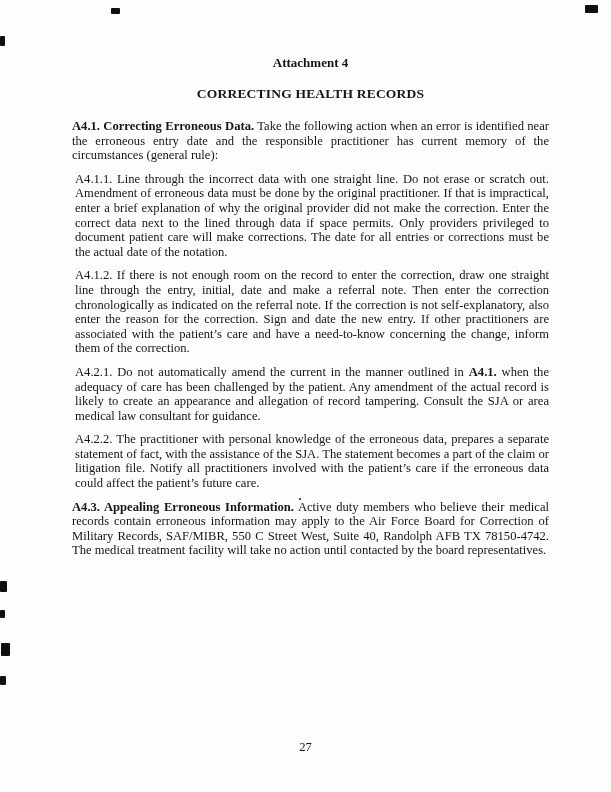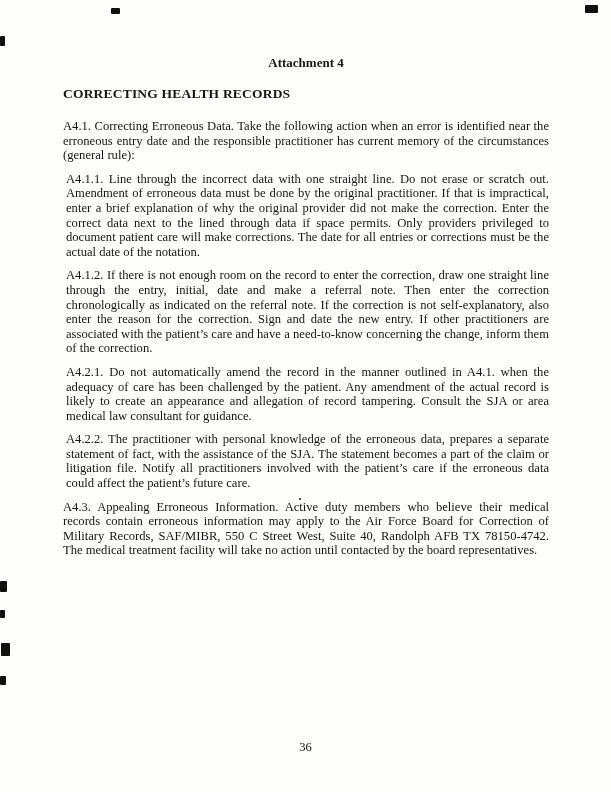--- a/index.html
+++ b/index.html
@@ -10,48 +10,48 @@
     width: 611px;
     height: 792px;
     position: relative;
     background: #fdfdfb;
     font-family: "Liberation Serif", serif;
     color: #161616;
     overflow: hidden;
   }
   .page-inner {
     position: absolute;
-    left: 63px;
+    left: 72px;
     right: 62px;
     top: 55px;
   }
   .attachment {
     text-align: center;
     font-weight: bold;
     font-size: 13px;
     margin: 0 0 15px 0;
   }
   .doc-title {
-    text-align: left;
+    text-align: center;
     font-weight: bold;
     font-size: 13.5px;
     letter-spacing: 0.2px;
     margin: 0 0 17px 0;
   }
   p.para {
     margin: 0 0 9px 0;
     text-align: justify;
     font-size: 12.6px;
     line-height: 14.6px;
   }
   p.sub {
     margin-left: 3px;
   }
   .b {
-    font-weight: normal;
+    font-weight: bold;
   }
   .page-number {
     position: absolute;
     top: 740px;
     left: 0;
     width: 100%;
     text-align: center;
     font-size: 12.6px;
   }
   .artifact {
@@ -88,23 +88,23 @@
 
     <div class="doc-title">CORRECTING HEALTH RECORDS</div>
 
     <p class="para"><span class="b">A4.1.  Correcting Erroneous Data.</span><span> Take the following action when an error is identified near the erroneous entry date and the responsible practitioner has current memory of the circumstances (general rule):</span></p>
 
     <p class="para sub"><span>A4.1.1.</span><span> Line through the incorrect data with one straight line.  Do not erase or scratch out.  Amendment of erroneous data must be done by the original practitioner.  If that is impractical, enter a brief explanation of why the original provider did not make the correction.  Enter the correct data next to the lined through data if space permits.  Only providers privileged to document patient care will make corrections.  The date for all entries or corrections must be the actual date of the notation.</span></p>
 
     <p class="para sub"><span>A4.1.2.</span><span> If there is not enough room on the record to enter the correction, draw one straight line through the entry, initial, date and make a referral note.  Then enter the correction chronologically as indicated on the referral note.  If the correction is not self-explanatory, also enter the reason for the correction.  Sign and date the new entry.  If other practitioners are associated with the patient’s care and have a need-to-know concerning the change, inform them of the correction.</span></p>
 
 
-    <p class="para sub"><span>A4.2.1.</span><span> Do not automatically amend the record in the manner outlined in </span><span class="b">A4.1.</span><span> when the adequacy of care has been challenged by the patient.  Any amendment of the actual record is likely to create an appearance and allegation of record tampering.  Consult the SJA or area medical law consultant for guidance.</span></p>
+    <p class="para sub"><span>A4.2.1.</span><span> Do not automatically amend the current in the manner outlined in </span><span class="b">A4.1.</span><span> when the adequacy of care has been challenged by the patient.  Any amendment of the actual record is likely to create an appearance and allegation of record tampering.  Consult the SJA or area medical law consultant for guidance.</span></p>
 
     <p class="para sub"><span>A4.2.2.</span><span> The practitioner with personal knowledge of the erroneous data, prepares a separate statement of fact, with the assistance of the SJA.  The statement becomes a part of the claim or litigation file.  Notify all practitioners involved with the patient’s care if the erroneous data could affect the patient’s future care.</span></p>
 
     <p class="para"><span class="b">A4.3.  Appealing Erroneous Information.</span><span> Active duty members who believe their medical records contain erroneous information may apply to the Air Force Board for Correction of Military Records, SAF/MIBR, 550 C Street West, Suite 40, Randolph AFB TX 78150-4742.  The medical treatment facility will take no action until contacted by the board representatives.</span></p>
 
   </div>
 
-  <div class="page-number">36</div>
+  <div class="page-number">27</div>
 
 </div>
 
 </body></html>

